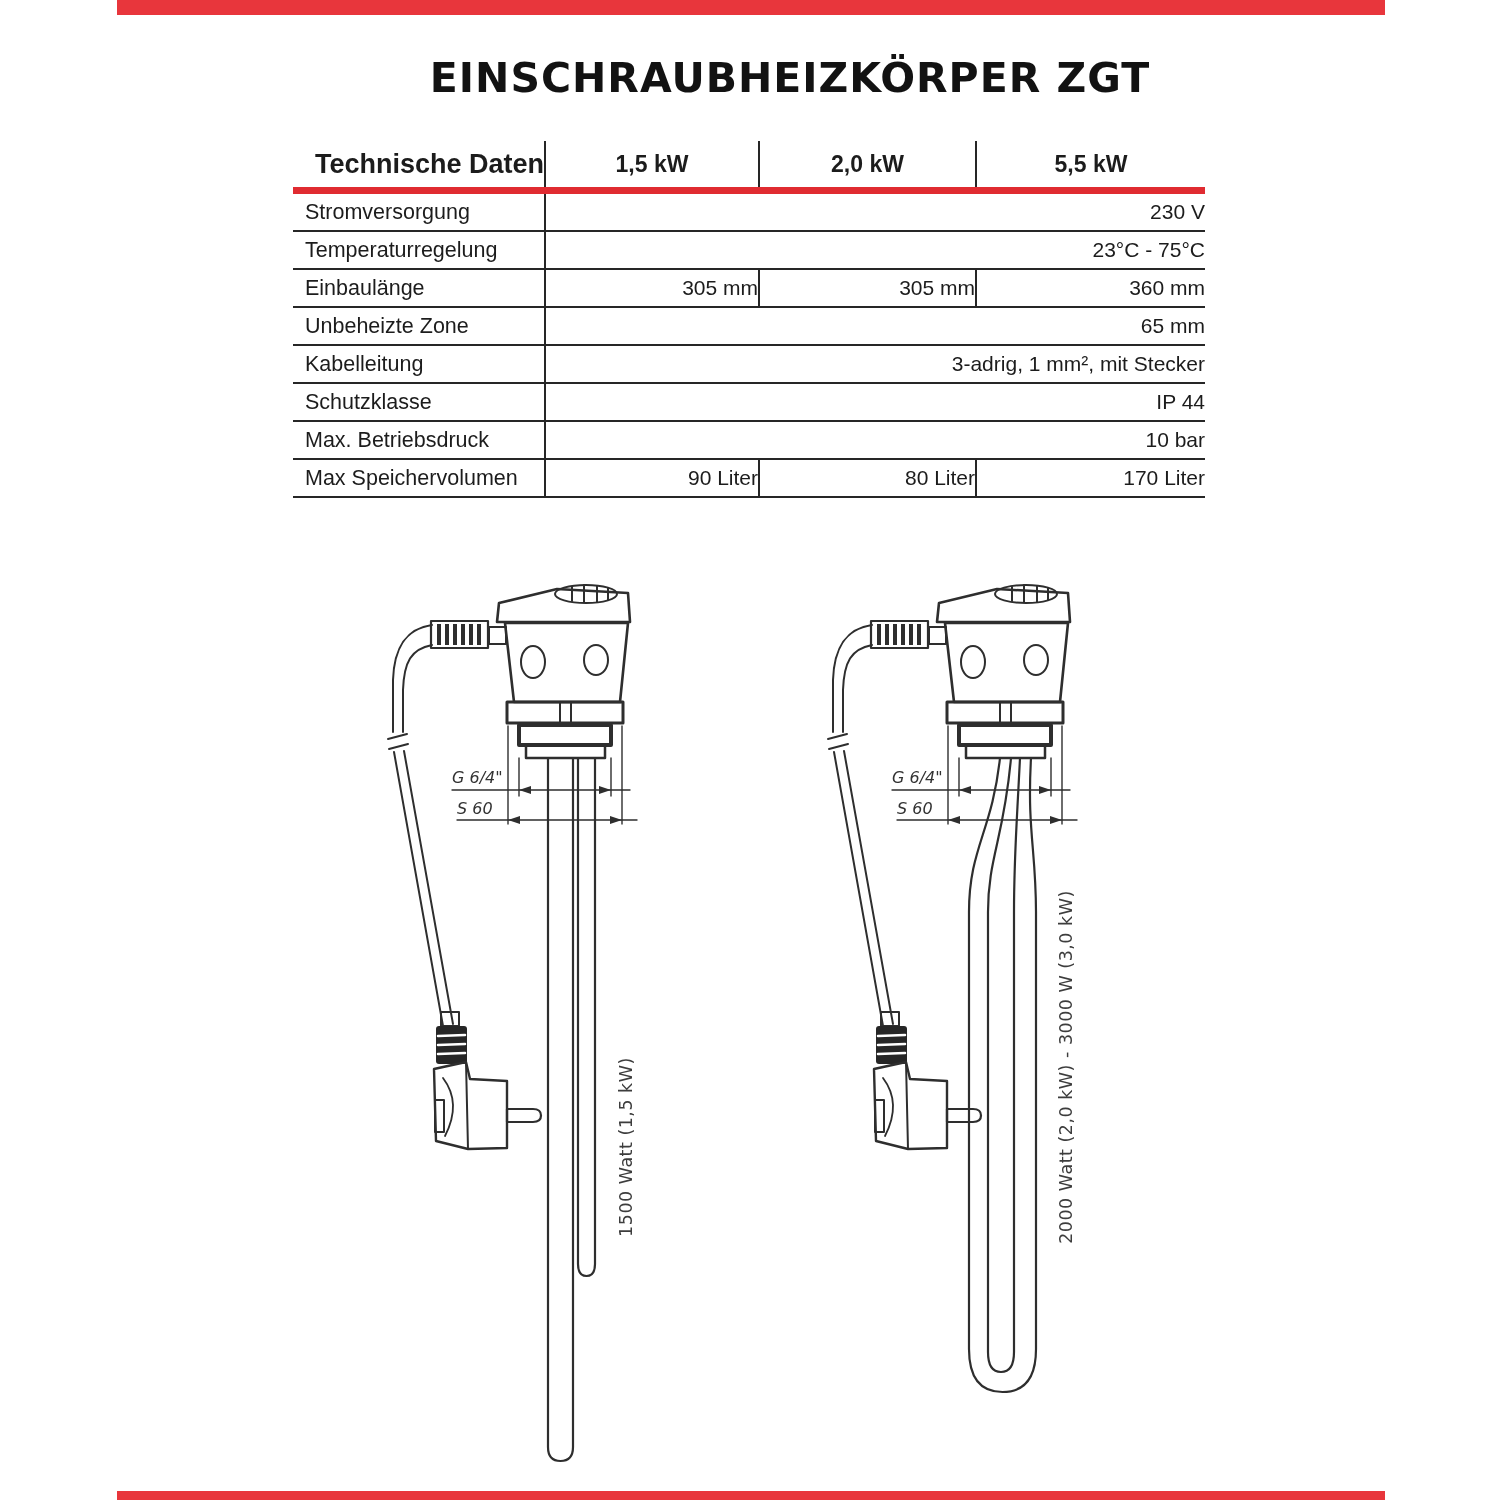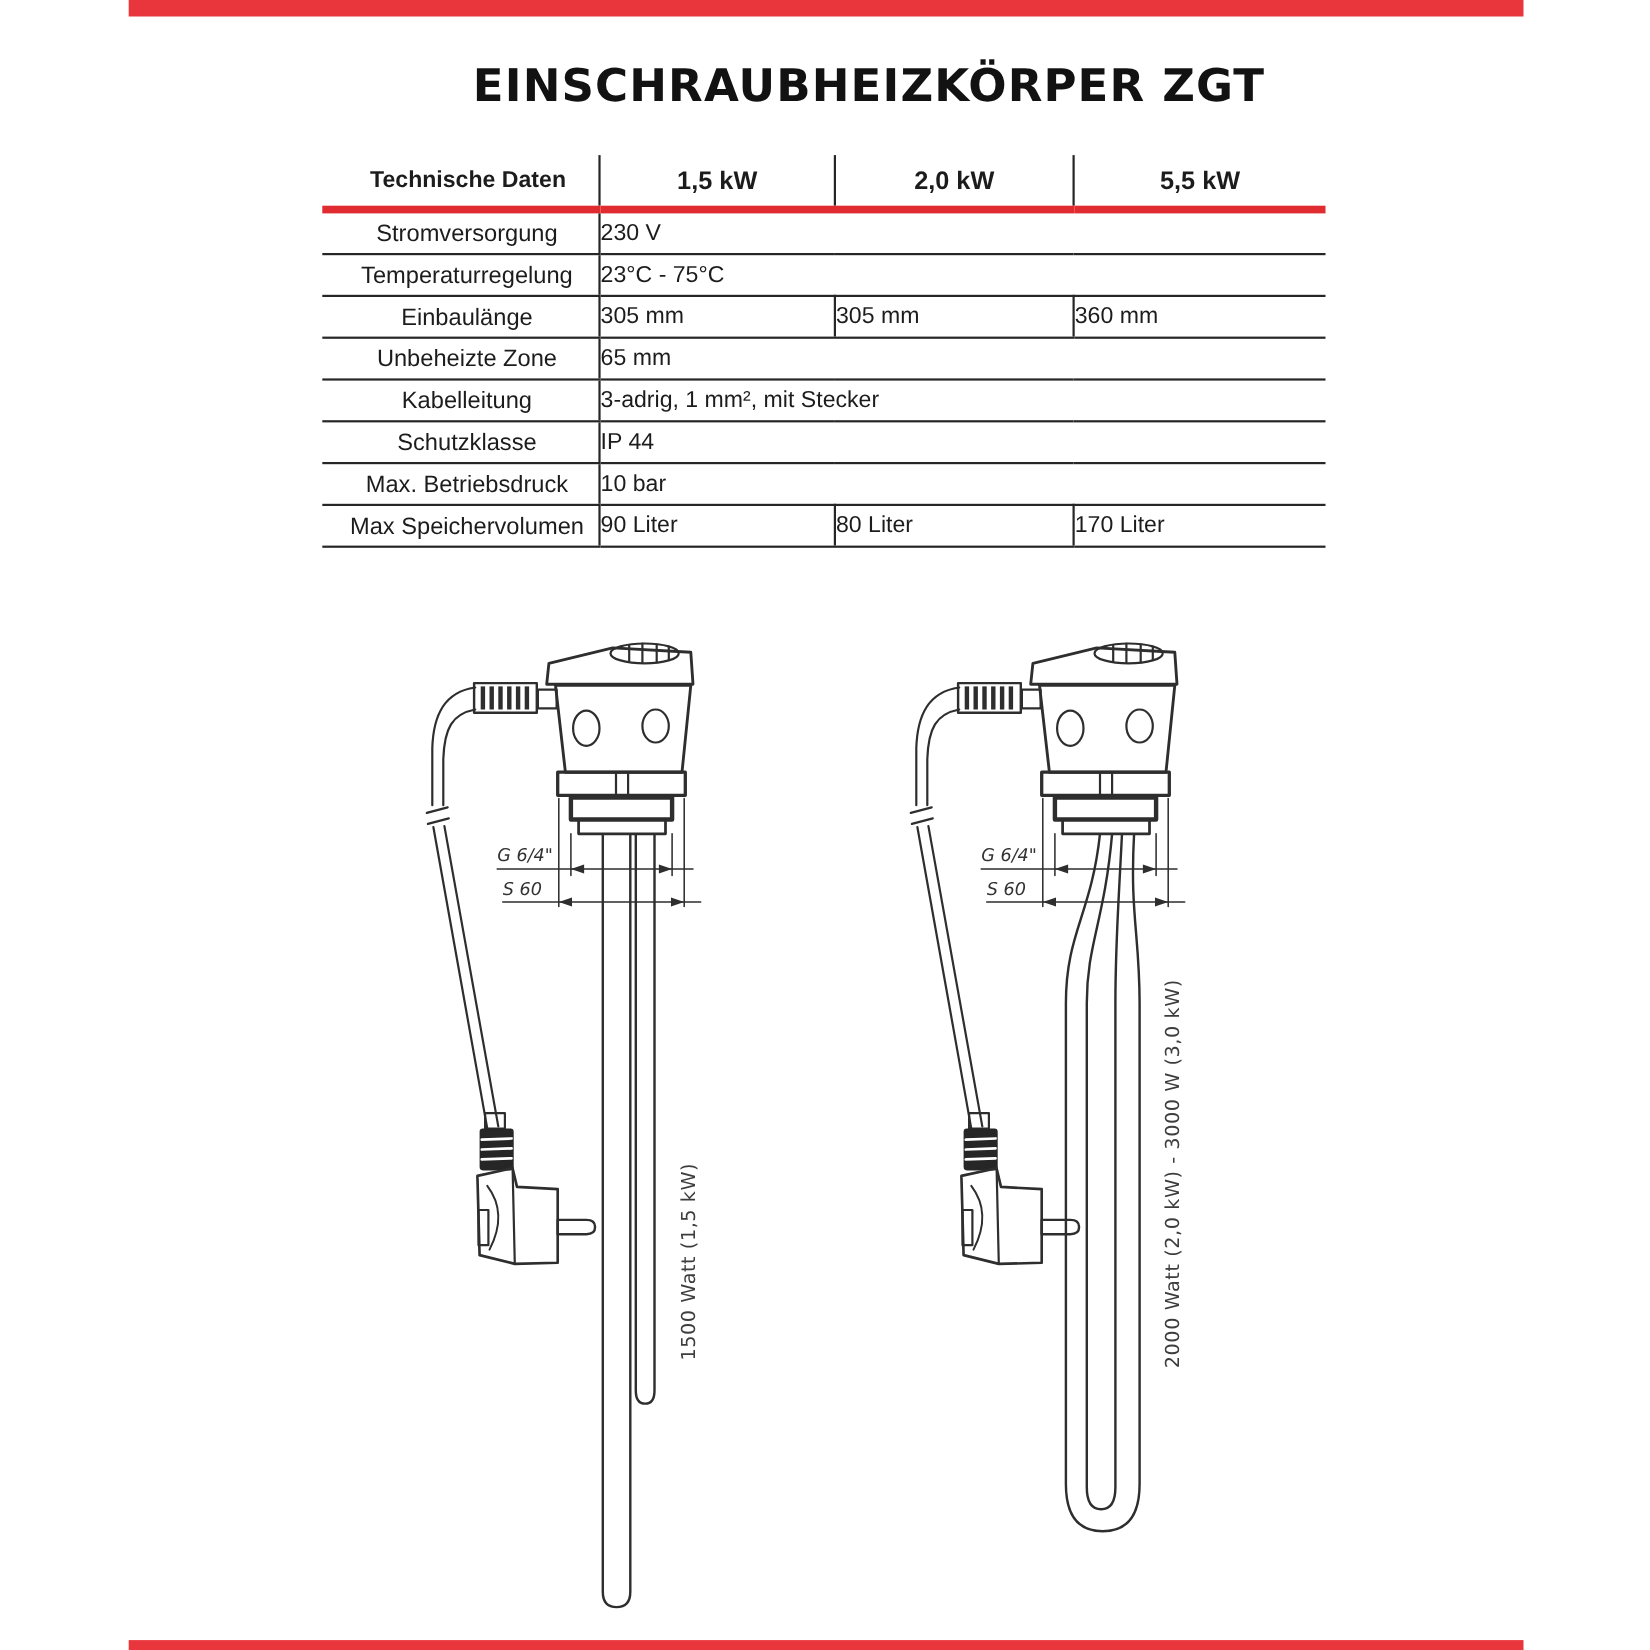--- a/index.html
+++ b/index.html
@@ -19,27 +19,27 @@
   }
 
   table.spec {
     position:absolute; left:293px; top:141px; width:912px;
     border-collapse:collapse; table-layout:fixed; color:#1c1c1c;
   }
   table.spec th {
     border-bottom:7px solid #e02b31; font-size:23px; font-weight:bold;
     height:46px; vertical-align:middle; padding:0; 
   }
-  table.spec th.lbl { font-size:21px; text-align:center; padding-left:14px; }
+  table.spec th.lbl { font-size:27px; text-align:right; padding-left:14px; }
   table.spec th.kw  { border-left:2.5px solid #262626; }
   table.spec td {
     border-bottom:2.5px solid #262626; height:36px; font-size:21px;
-    text-align:left; vertical-align:middle; padding:0;
-  }
-  table.spec td.lbl { text-align:center; padding-left:12px; font-size:21.5px; }
+    text-align:right; vertical-align:middle; padding:0;
+  }
+  table.spec td.lbl { text-align:left; padding-left:12px; font-size:21.5px; }
   table.spec td.val { border-left:2.5px solid #262626; }
 
   svg.drawings { position:absolute; left:0; top:0; }
   .dimtext { font-style:italic; font-size:16px; fill:#333; font-family:"DejaVu Sans",sans-serif; }
   .watt { font-size:17.5px; fill:#3d3d3d; font-family:"DejaVu Sans",sans-serif; letter-spacing:0.5px; }
 </style>
 </head>
 <body>
 
 <div class="page">

